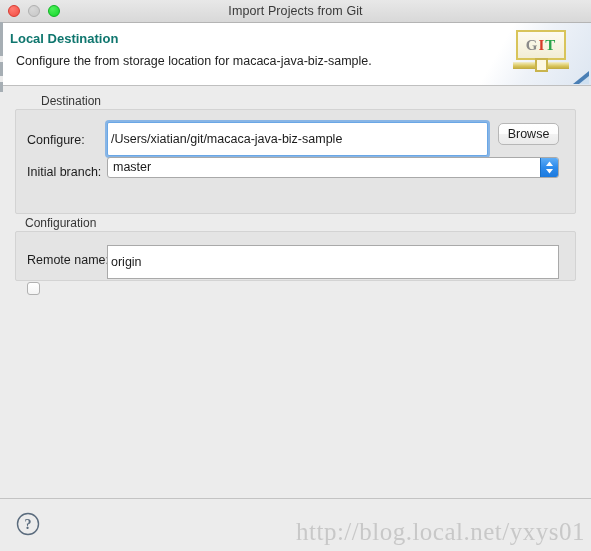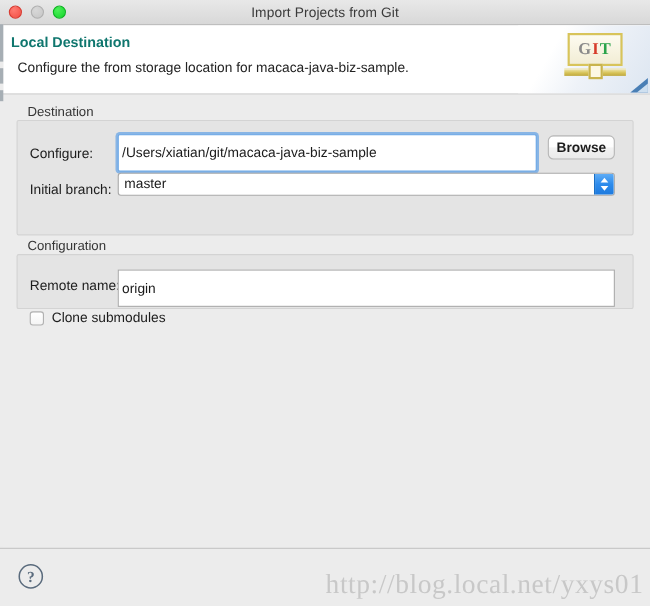--- a/index.html
+++ b/index.html
@@ -220,21 +220,20 @@
     position: absolute;
     box-sizing: border-box;
     background: linear-gradient(to bottom, #ffffff 0%, #fdfdfd 48%, #f2f2f2 52%, #eaeaea 100%);
     border: 1px solid #b7b7b7;
     border-radius: 5px;
     font-family: "Liberation Sans", sans-serif;
     font-size: 12.5px;
     color: #1c1c1c;
     text-align: center;
     cursor: default;
-    font-weight: bold;
   }
 
   
   #branch-combo {
     position: absolute;
     box-sizing: border-box;
     background: #ffffff;
     border: 1px solid #a9a9a9;
     border-radius: 3px;
     overflow: hidden;
@@ -344,21 +343,21 @@
       </div>
       <div id="git-bar"></div>
       <div id="git-knob"></div>
     </div>
     <div id="git-corner"></div>
     <div id="git-corner2"></div>
   </div>
 
   <div id="body-area">
 
-    <div class="group-label" style="left:25px; top:8px;">Destination</div>
+    <div class="group-label" style="left:41px; top:8px;">Destination</div>
     <div class="group-box" style="left:15px; top:23px; width:561px; height:105px;"></div>
 
     <div class="field-label" style="left:27px; top:47px;">Configure:</div>
 
     <input class="text-input focused" type="text" readonly="" style="left: 107px; top: 36px; width: 381px; height: 24px;" value="/Users/xiatian/git/macaca-java-biz-sample">
 
     <div class="push-button" style="left:498px; top:37px; width:61px; height:22px; line-height:20px;">Browse</div>
 
     <div class="field-label" style="left:27px; top:79px;">Initial branch:</div>
 
@@ -369,21 +368,20 @@
           <path d="M4.5 0.5 L8 5 L1 5 Z" fill="#ffffff"></path>
         </svg>
         <svg width="9" height="6" viewBox="0 0 9 6">
           <path d="M4.5 5.5 L1 1 L8 1 Z" fill="#ffffff"></path>
         </svg>
       </div>
     </div>
 
     <div id="clone-row">
       <div class="checkbox"></div>
-      <div id="clone-label">Clone submodules</div>
     </div>
 
     <div class="group-label" style="left:25px; top:130px;">Configuration</div>
     <div class="group-box" style="left:15px; top:145px; width:561px; height:50px;"></div>
 
     <div class="field-label" style="left:27px; top:167px;">Remote name:</div>
 
     <input class="text-input" type="text" readonly="" style="left: 107px; top: 159px; width: 452px; height: 21px;" value="origin">
   </div>
 

